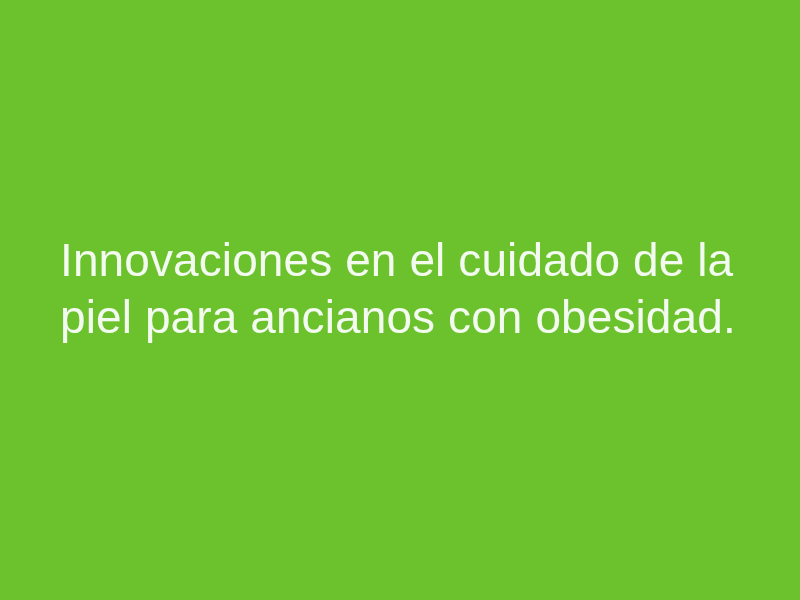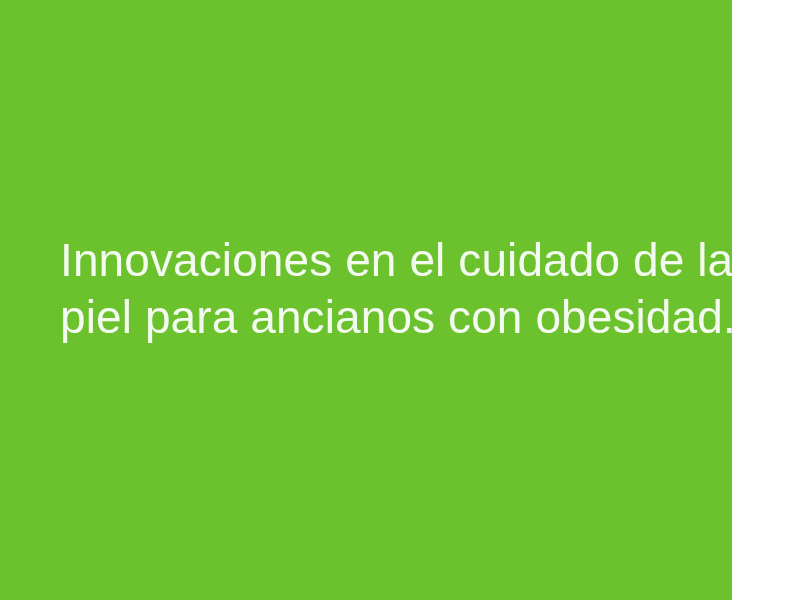--- a/index.html
+++ b/index.html
@@ -11,21 +11,21 @@
     width: 800px;
     height: 600px;
     overflow: hidden;
     font-family: "Liberation Sans", sans-serif;
   }
 
   
   .banner {
     position: relative;
     box-sizing: border-box;
-    width: 732px;
+    width: 800px;
     height: 600px;
     background-color: #6cc22c;
     display: flex;
     align-items: center;
     justify-content: flex-start;
     overflow: hidden;
   }
 
   
   .headline-block {

